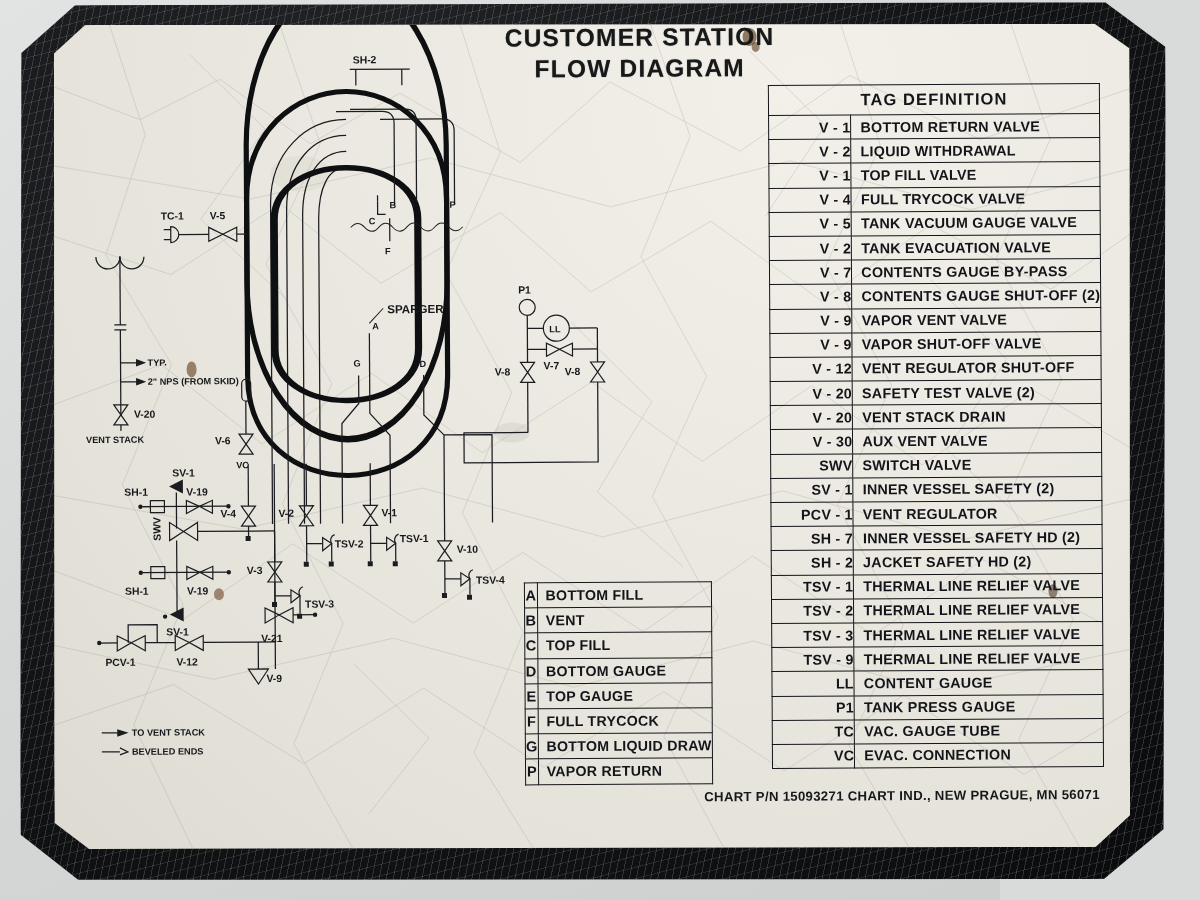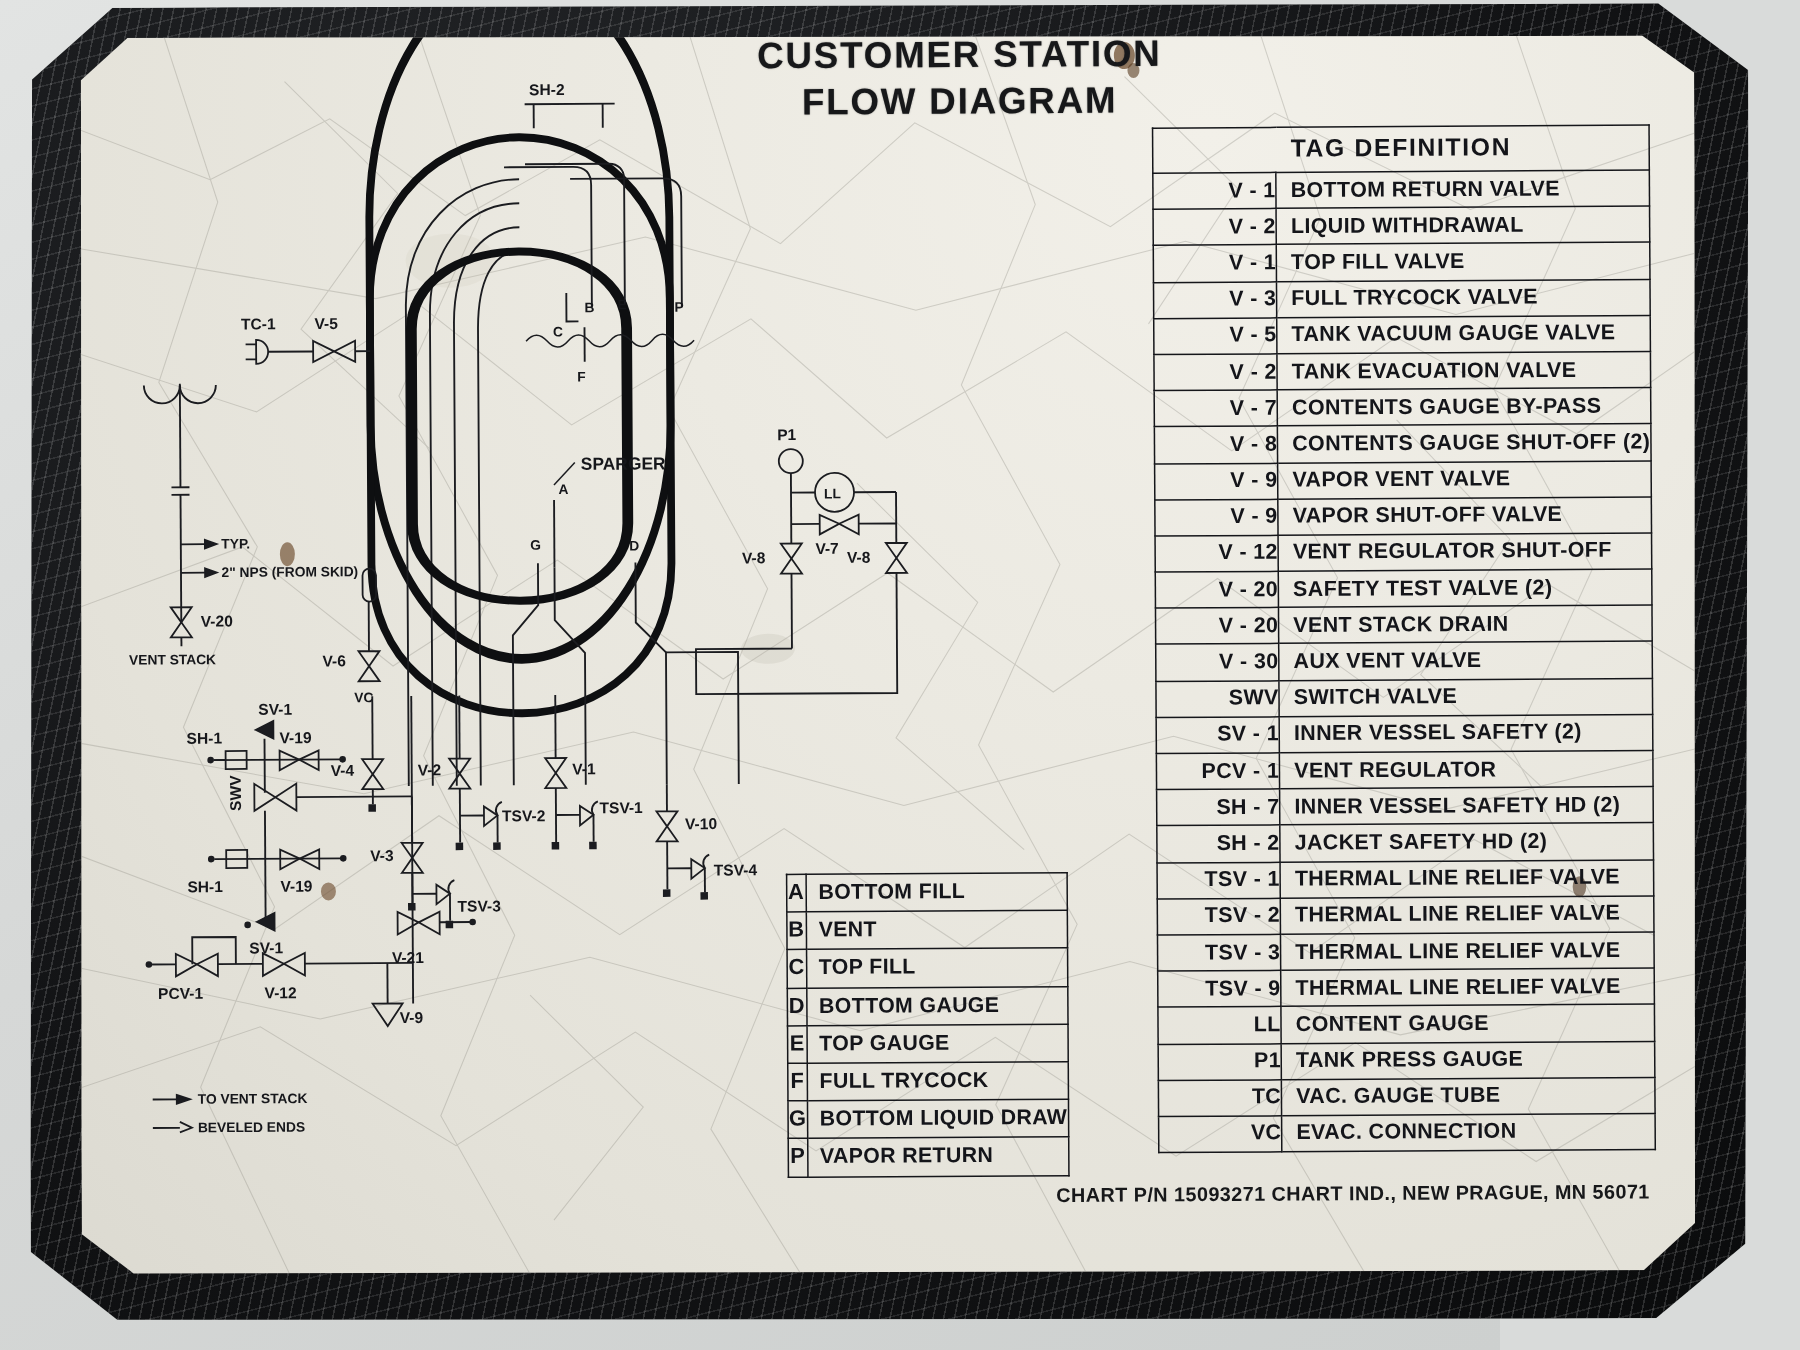--- a/index.html
+++ b/index.html
@@ -471,21 +471,21 @@
             </tr>
             <tr>
               <td class="tag">V - 2</td>
               <td class="desc">LIQUID WITHDRAWAL</td>
             </tr>
             <tr>
               <td class="tag">V - 1</td>
               <td class="desc">TOP FILL VALVE</td>
             </tr>
             <tr>
-              <td class="tag">V - 3</td>
+              <td class="tag">V - 4</td>
               <td class="desc">FULL TRYCOCK VALVE</td>
             </tr>
             <tr>
               <td class="tag">V - 5</td>
               <td class="desc">TANK VACUUM GAUGE VALVE</td>
             </tr>
             <tr>
               <td class="tag">V - 2</td>
               <td class="desc">TANK EVACUATION VALVE</td>
             </tr>

